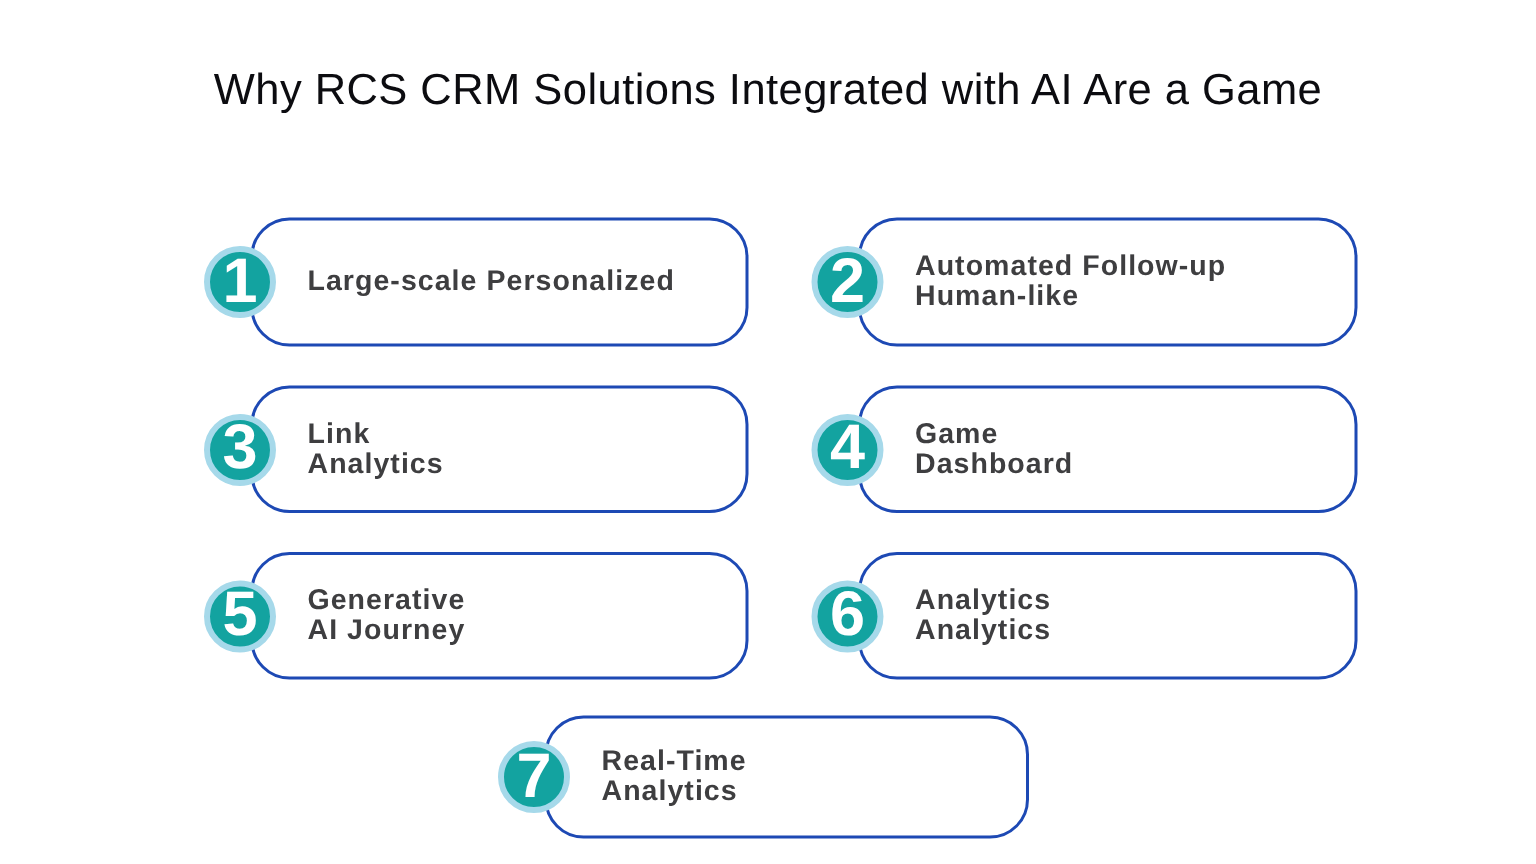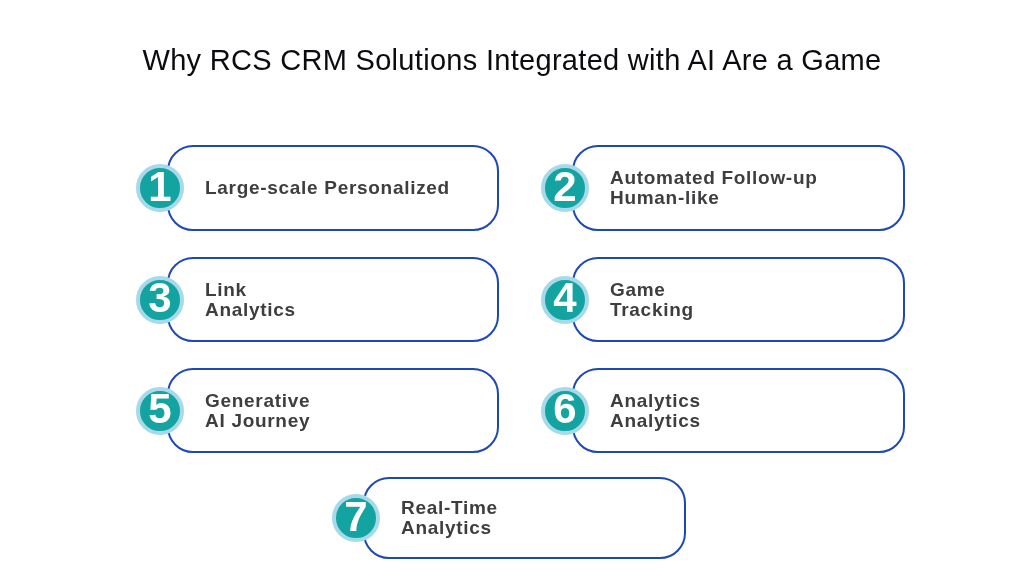--- a/index.html
+++ b/index.html
@@ -110,21 +110,21 @@
       <div>Analytics</div>
     </div>
   </div>
 
   <div class="box" style="left:572px;top:257px;width:333px;height:85px;">
     <div class="num-circle">
       <span>4</span>
     </div>
     <div class="box-text">
       <div>Game</div>
-      <div>Tracking</div>
+      <div>Dashboard</div>
     </div>
   </div>
 
   <div class="box" style="left:167px;top:368px;width:332px;height:85px;">
     <div class="num-circle">
       <span>5</span>
     </div>
     <div class="box-text">
       <div>Generative</div>
       <div>AI Journey</div>

